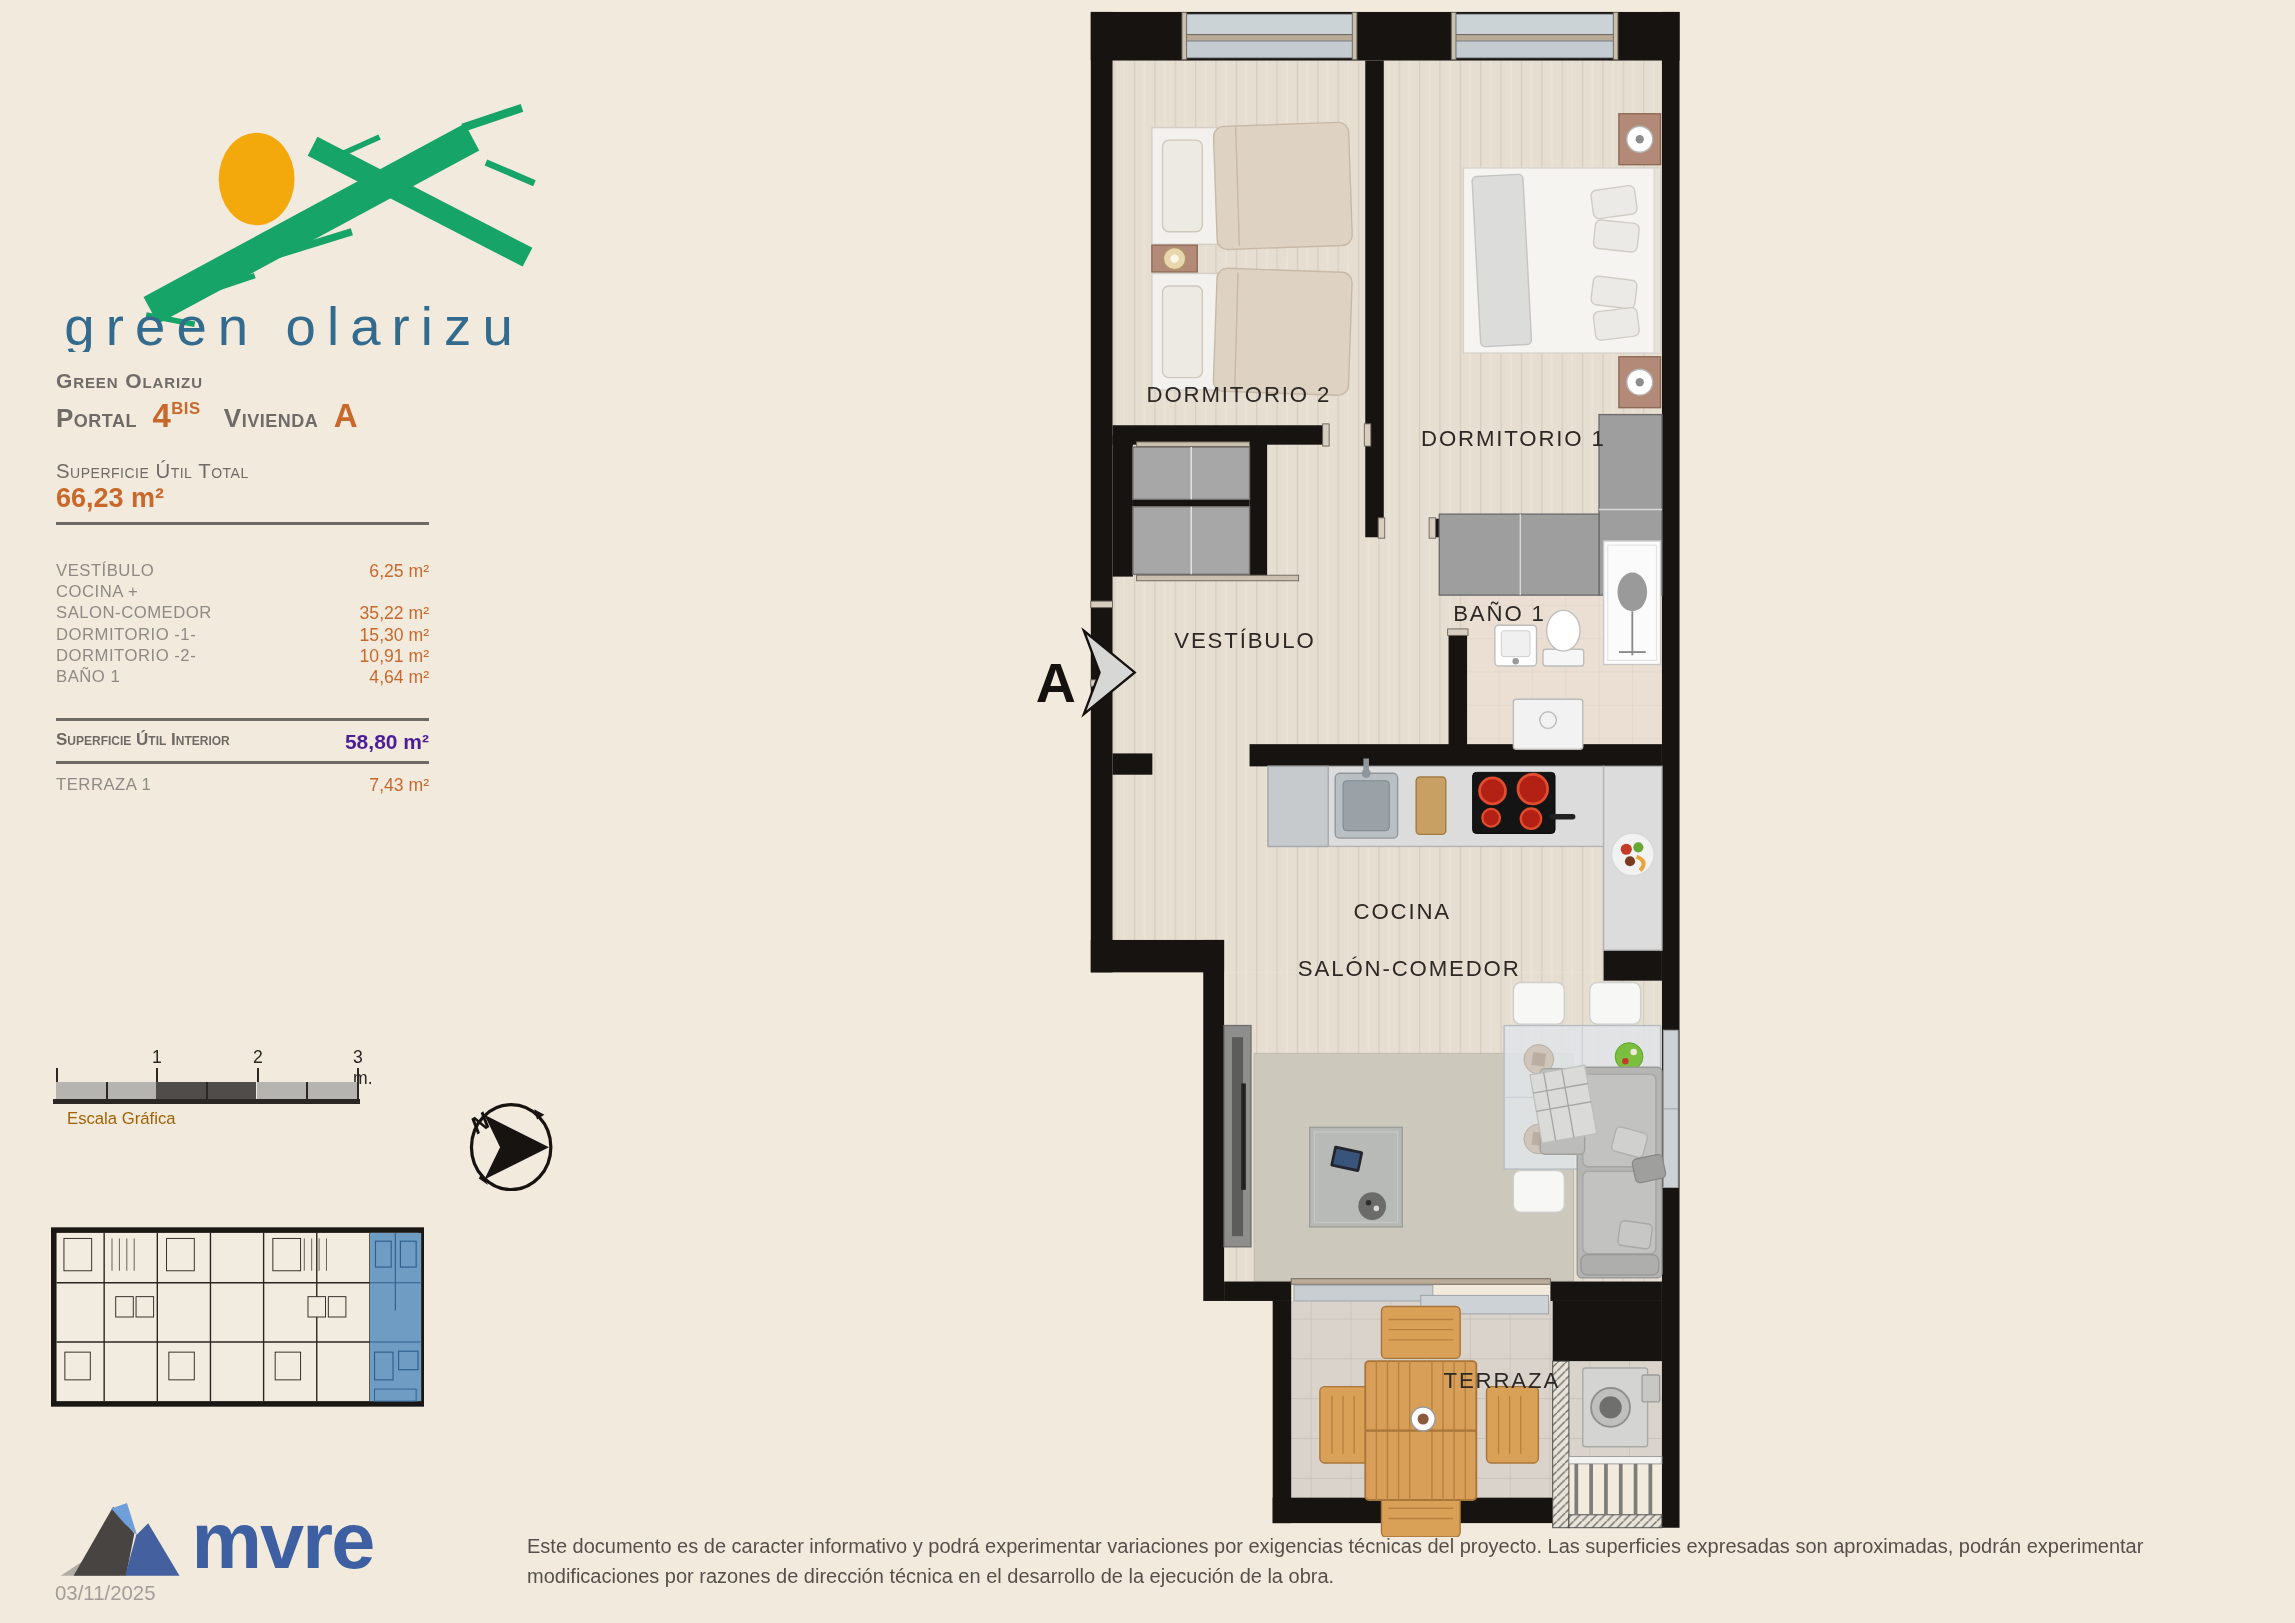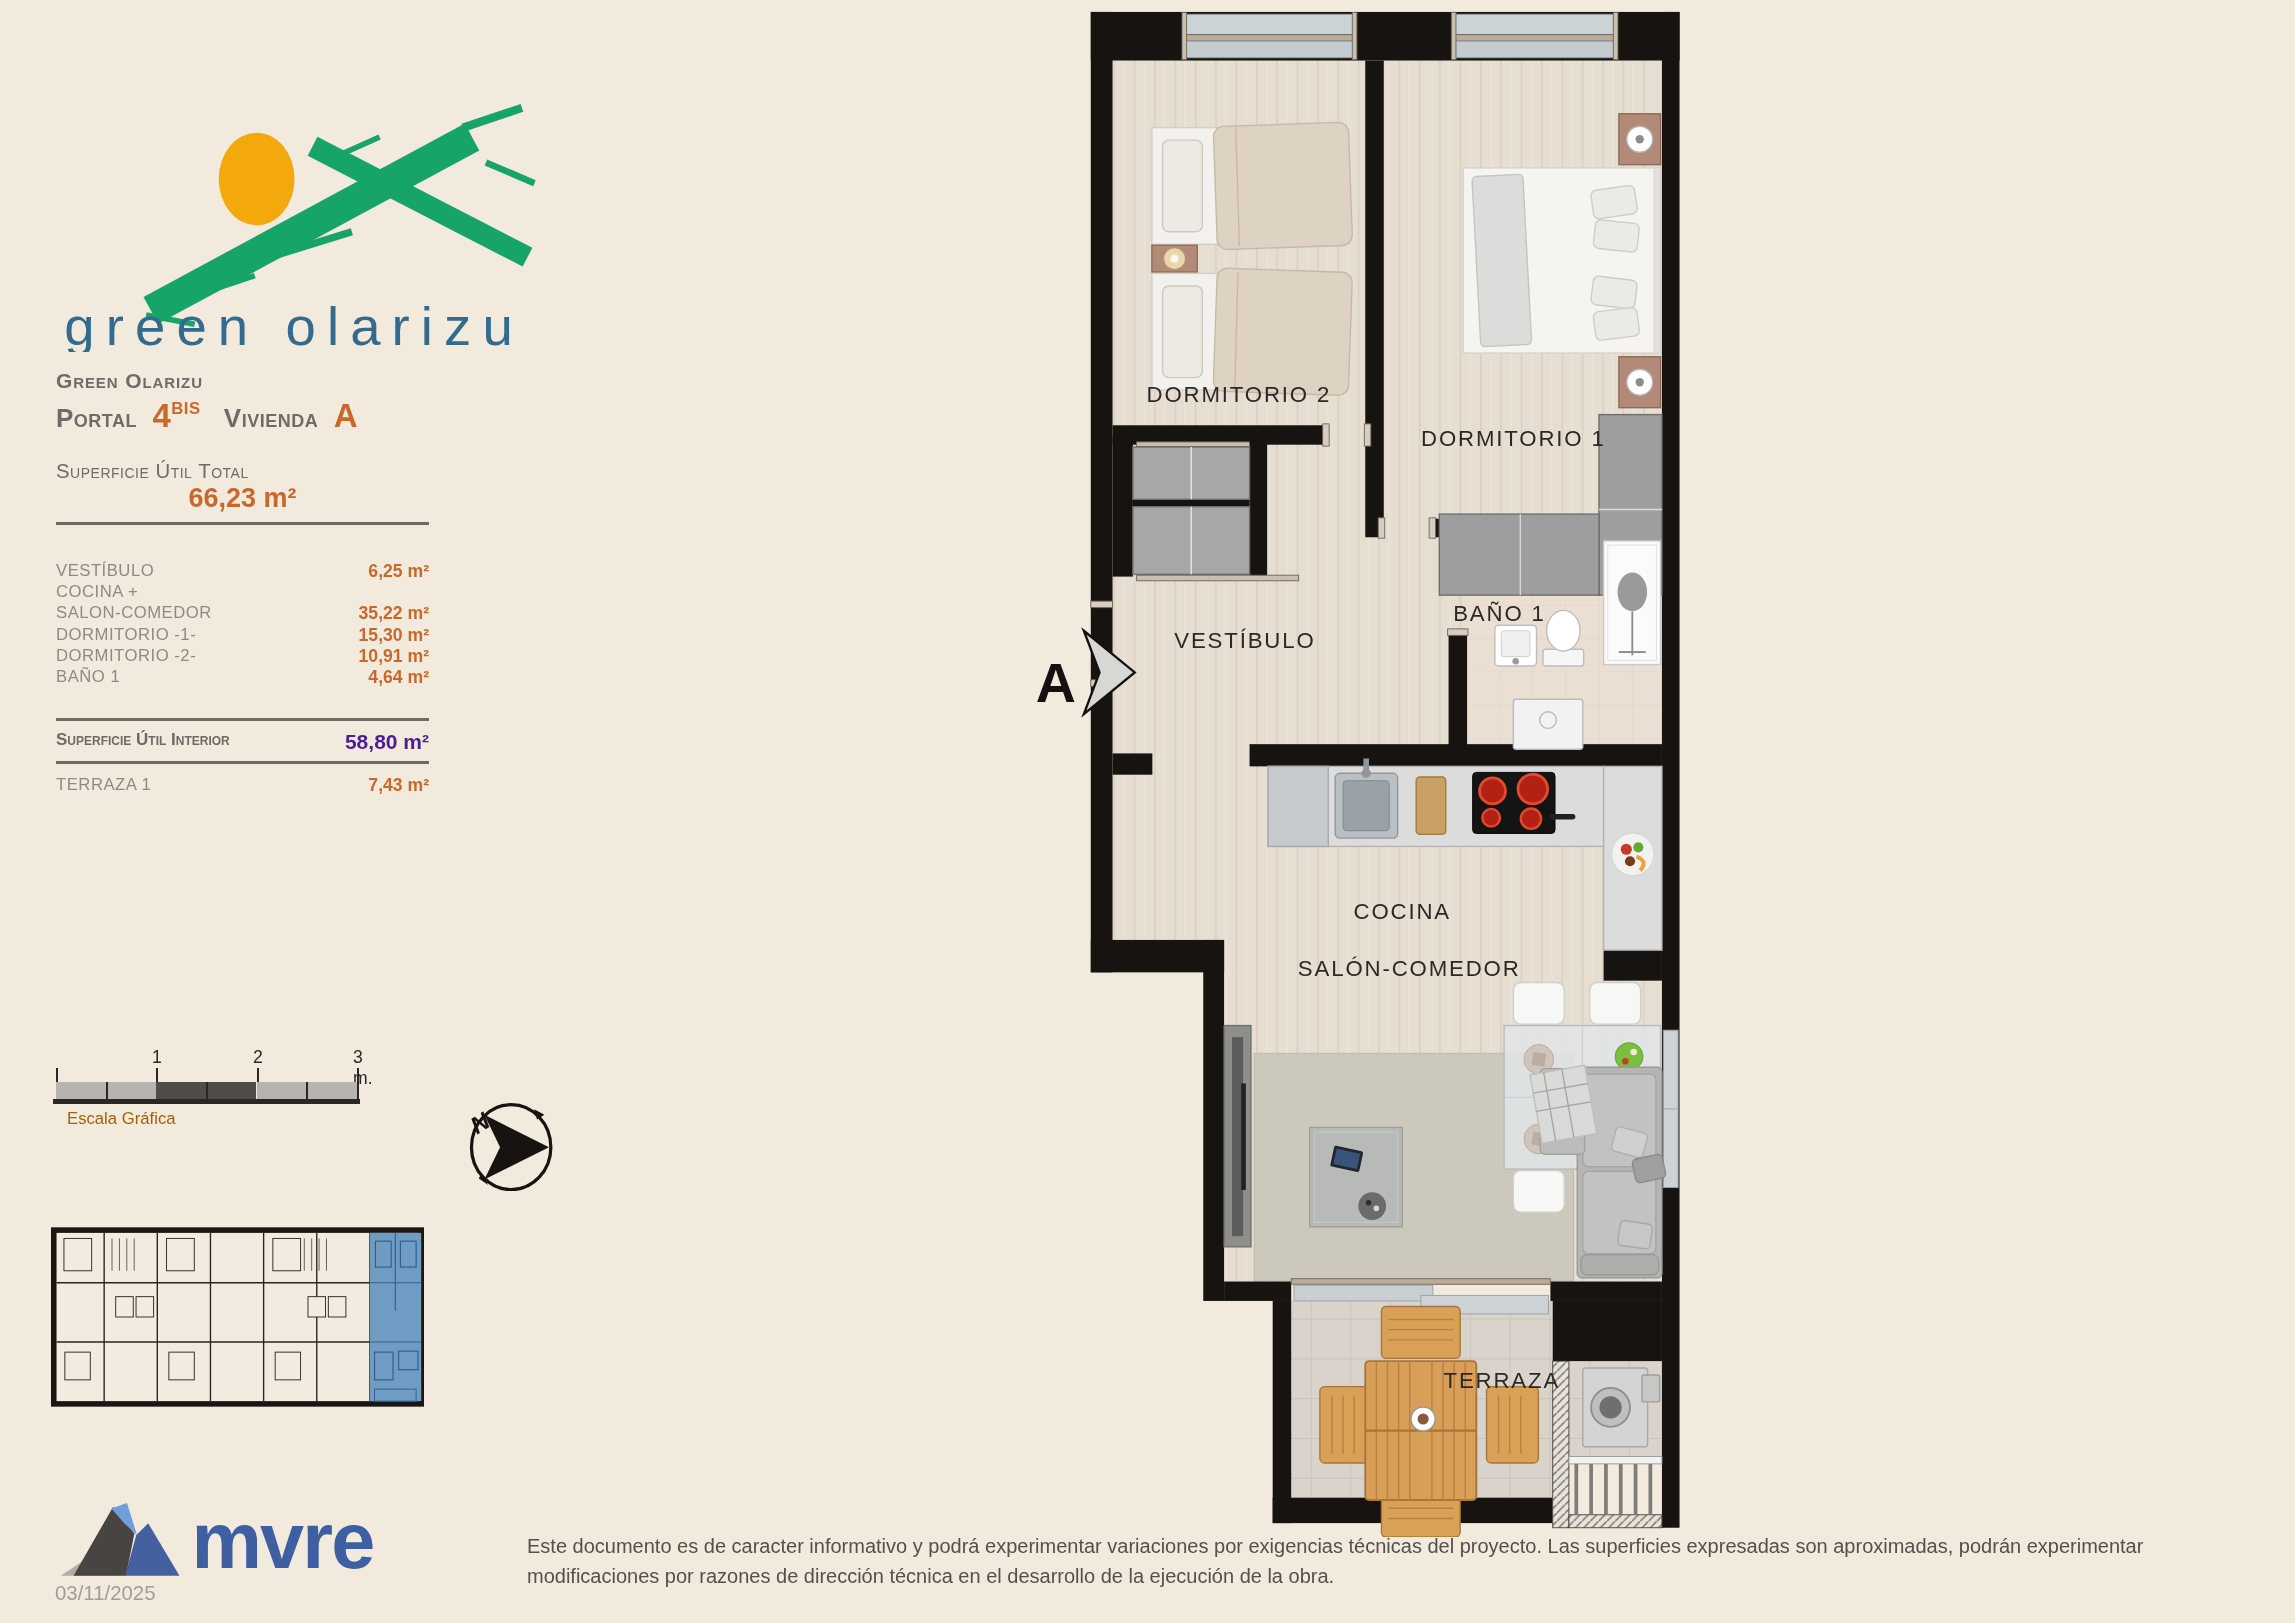--- a/index.html
+++ b/index.html
@@ -3,28 +3,28 @@
 <meta charset="utf-8">
 <style>
   html,body{margin:0;padding:0}
   body{width:2295px;height:1623px;background:#f2eadd;position:relative;overflow:hidden;
        font-family:"Liberation Sans",sans-serif;color:#6f6b68}
   .abs{position:absolute}
   .sc{font-variant:small-caps}
   .rule{position:absolute;left:56px;width:373px;height:2.8px;background:#6e6a66}
   .arearow{position:absolute;left:56px;width:373px;height:21px}
   .arearow .lbl{float:left;font-size:16.7px;letter-spacing:0.5px;color:#8e8a86;font-weight:400}
-  .arearow .val{float:right;font-size:17.6px;font-weight:700;color:#c8692b}
+  .arearow .val{float:right;font-size:17.6px;font-weight:400;color:#c8692b}
   #proj-title{left:56px;top:369px;font-size:21px;font-weight:700;letter-spacing:0.9px}
   #portal-line{left:56px;top:397px;font-size:26px;font-weight:700;letter-spacing:0.5px}
   #portal-line .orange{color:#c8692b}
   #portal-line .num{font-size:33px}
   #portal-line .sup{font-size:16.7px;vertical-align:13px}
   #sup-heading{left:56px;top:460px;font-size:20.4px;font-weight:400;letter-spacing:0.5px}
-  #sup-total{left:56px;top:483px;width:373px;text-align:center;font-size:27px;font-weight:700;color:#c8692b}
+  #sup-total{left:56px;top:483px;width:373px;text-align:left;font-size:27px;font-weight:700;color:#c8692b}
   #interior-row{top:730px}
   #interior-row .lbl2{float:left;font-size:17px;font-weight:700;font-variant:small-caps;color:#6e6a66}
   #interior-row .val2{float:right;font-size:21px;font-weight:700;color:#4c1d95}
   #terrace-row{top:775px}
   #scalebar{left:55px;top:1047px;width:315px;height:79px}
   #scalebar .num{position:absolute;top:0;font-size:17.6px;color:#2a2724;font-weight:400}
   .tickT{position:absolute;top:21px;width:2.3px;height:30.5px;background:#2a2724}
   .tickS{position:absolute;top:35px;width:1.9px;height:16.7px;background:#2a2724}
   .seg{position:absolute;top:35px;height:16.7px}
   #sb-base{position:absolute;top:52px;left:-1.9px;width:307px;height:4.6px;background:#2a2724}

